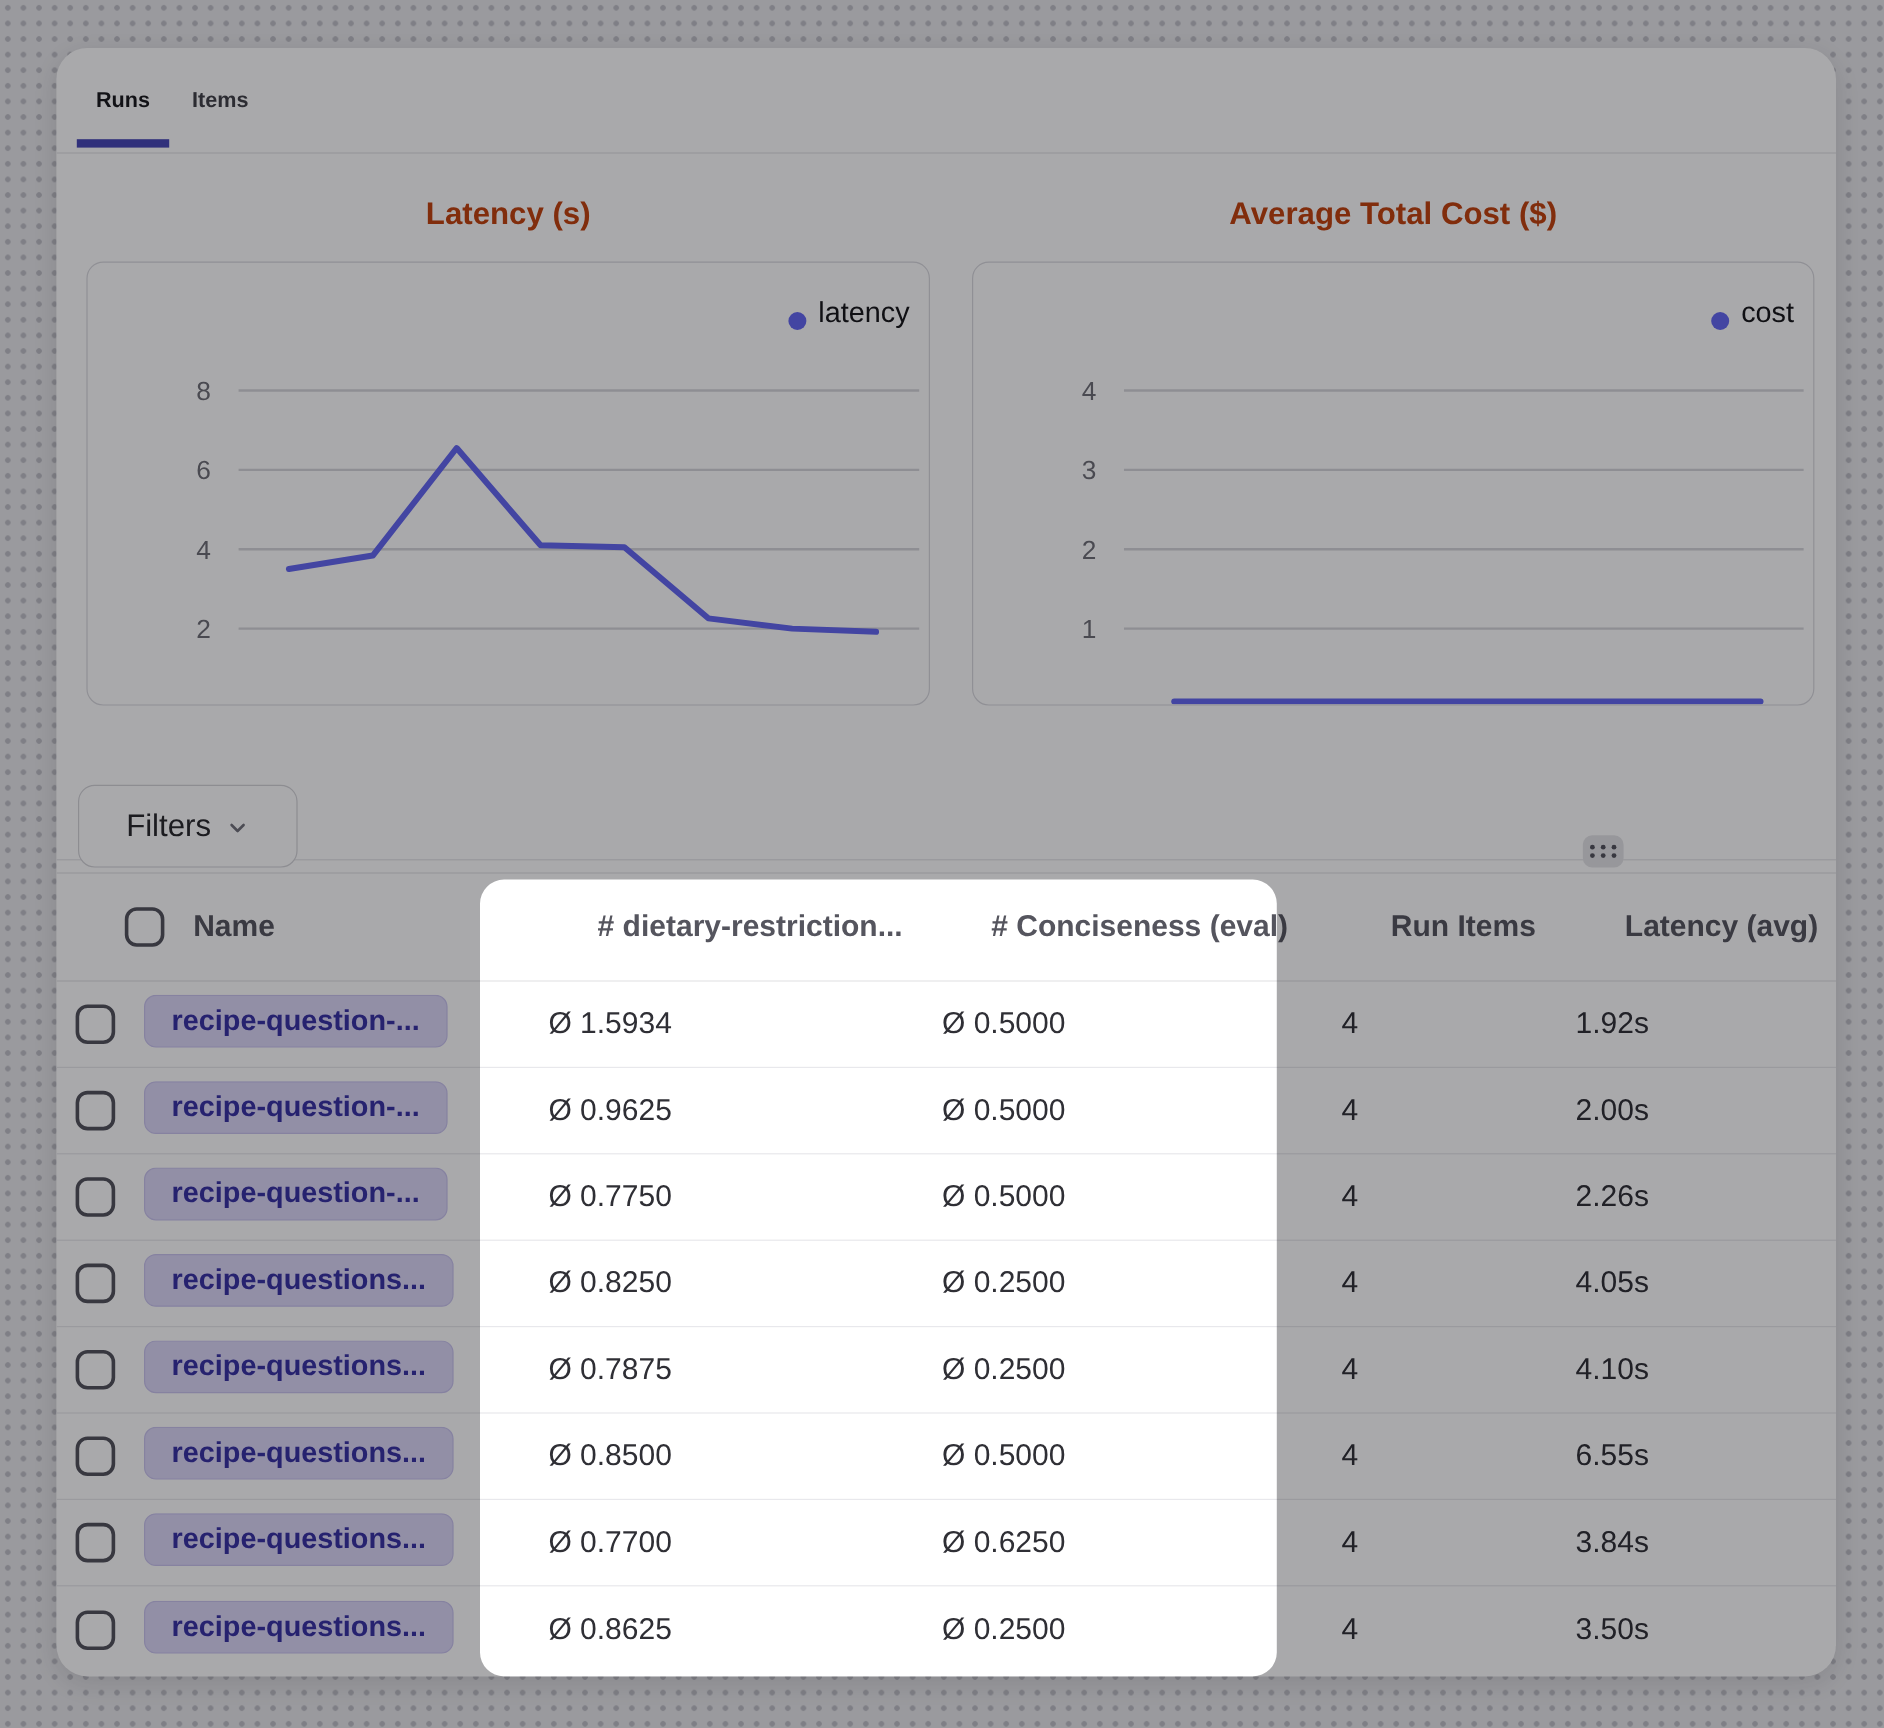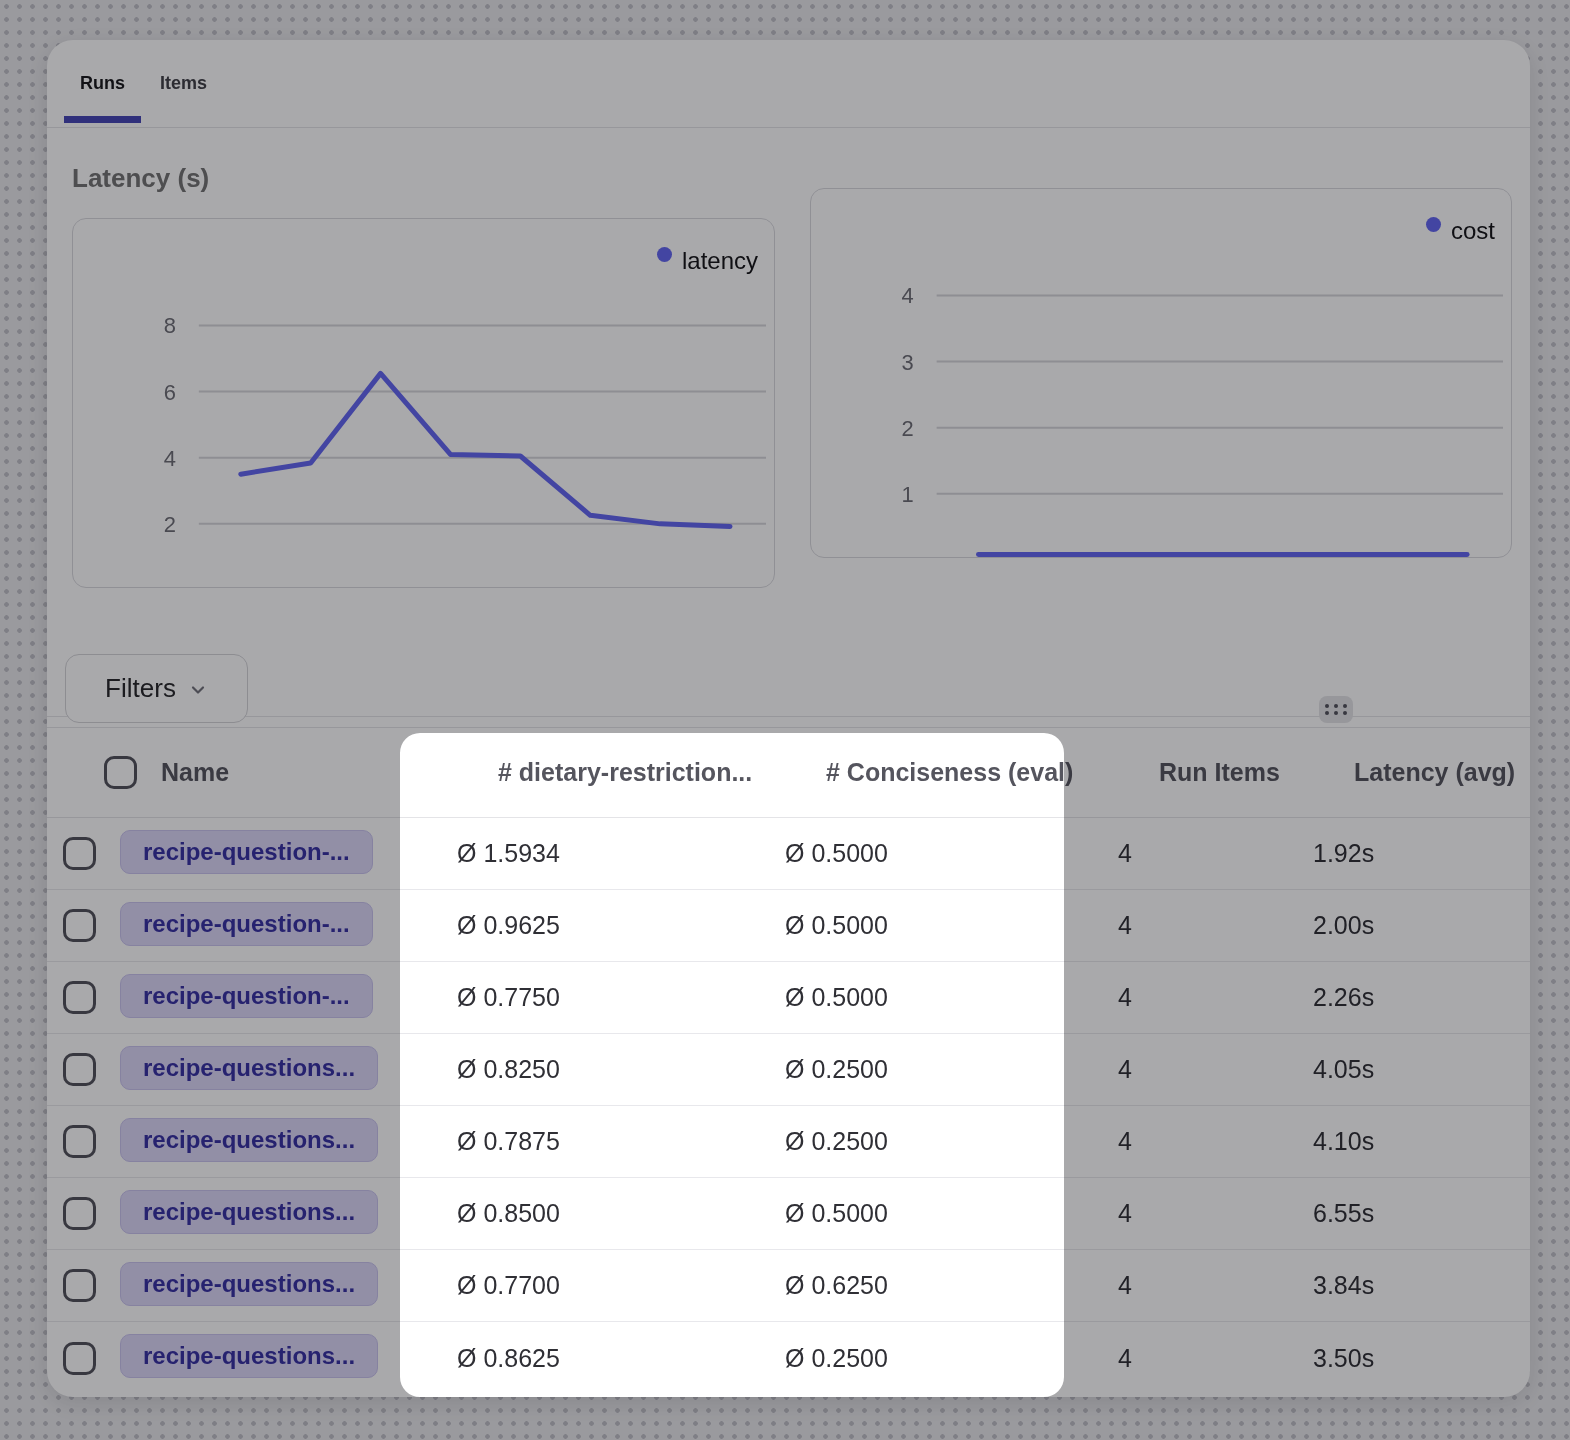--- a/index.html
+++ b/index.html
@@ -20,24 +20,24 @@
   .tabs { height:88px; border-bottom:1px solid #e4e4e7; display:flex; align-items:center; padding-left:17px; }
   .tab { position:relative; height:100%; display:flex; align-items:center; padding:0 16px; margin-right:3px;
          font-size:18px; font-weight:700; color:#3f3f46; cursor:pointer; }
   .tab.active { color:#18181b; }
   .tab.active .tab-underline { position:absolute; left:0; right:0; bottom:4px; height:7px; background:#4646b5; }
   
   .charts { position:relative; height:500px; }
   .chart-group { position:absolute; top:35px; }
   .chart-group.left  { left:25px;  width:703px; }
   .chart-group.right { left:763px; width:702px; }
-  .chart-title { font-size:26px; font-weight:600; color:#737373; height:30px; margin-left:0; }
+  .chart-title { font-size:26px; font-weight:600; color:#c2410c; height:30px; margin-left:0;text-align:center; }
   .chart-box { position:relative; margin-top:25px; height:370px; border:1px solid #d9d9de; border-radius:14px; overflow:hidden; background:#fff; }
   .chart-box svg { position:absolute; inset:0; }
-  .legend { position:absolute; top:28px; right:16px; display:flex; align-items:flex-start; gap:10px; }
+  .legend { position:absolute; top:28px; right:16px; display:flex; align-items:flex-end; gap:10px; }
   .legend-dot { width:15px; height:15px; border-radius:50%; background:#6366f1; }
   .legend-label { font-size:24px; color:#141417; }
   .section-divider { position:absolute; left:0; right:0; top:588px; border-top:1px solid #e4e4e7; }
   .drag-handle { position:absolute; left:1272px; top:568px; width:34px; height:27px; border-radius:8px;
                  background:#e4e4e7; display:flex; align-items:center; justify-content:center; cursor:grab; z-index:2; }
   .drag-handle .dots { display:grid; grid-template-columns:repeat(3,1fr); gap:3px 5px; }
   .drag-handle .dots i { width:4px; height:4px; border-radius:50%; background:#52525b; }
   
   .filters-row { position:absolute; left:0; top:588px; width:100%; height:99px; }
   .filters-btn { position:absolute; left:18px; top:26px; height:69px; width:183px; border:1px solid #d4d4d8;
@@ -91,20 +91,21 @@
             <text x="103" y="314.5" text-anchor="end" font-size="22" fill="#6e6e76">2</text>
             <polyline points="168.0,256.6 238.0,245.3 308.0,155.2 378.0,236.7 448.0,238.3 518.0,297.9 588.0,306.5 658.0,309.2" fill="none" stroke="#6366f1" stroke-width="5" stroke-linejoin="round" stroke-linecap="round"></polyline>
           </svg>
         <div class="legend">
           <span class="legend-dot"></span>
           <span class="legend-label">latency</span>
         </div>
       </div>
     </div>
     <div class="chart-group right">
+      <div class="chart-title">Average Total Cost ($)</div>
       <div class="chart-box">
         <svg viewBox="0 0 702 370" width="100%" height="100%" preserveAspectRatio="none">
             <line x1="126" x2="694" y1="107" y2="107" stroke="#d6d6da" stroke-width="2"></line>
             <text x="103" y="115" text-anchor="end" font-size="22" fill="#6e6e76">4</text>
             <line x1="126" x2="694" y1="173.5" y2="173.5" stroke="#d6d6da" stroke-width="2"></line>
             <text x="103" y="181.5" text-anchor="end" font-size="22" fill="#6e6e76">3</text>
             <line x1="126" x2="694" y1="240" y2="240" stroke="#d6d6da" stroke-width="2"></line>
             <text x="103" y="248" text-anchor="end" font-size="22" fill="#6e6e76">2</text>
             <line x1="126" x2="694" y1="306.5" y2="306.5" stroke="#d6d6da" stroke-width="2"></line>
             <text x="103" y="314.5" text-anchor="end" font-size="22" fill="#6e6e76">1</text>

